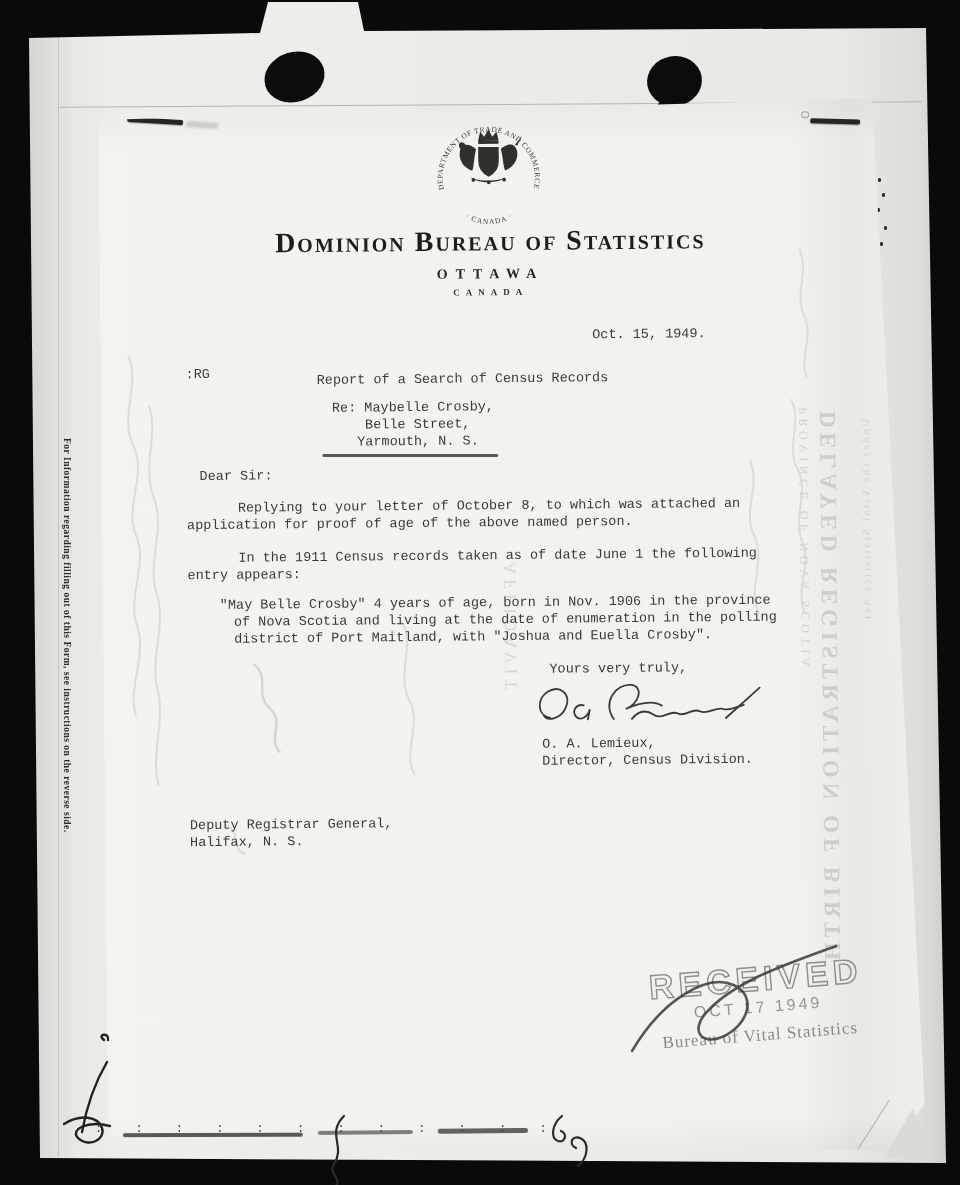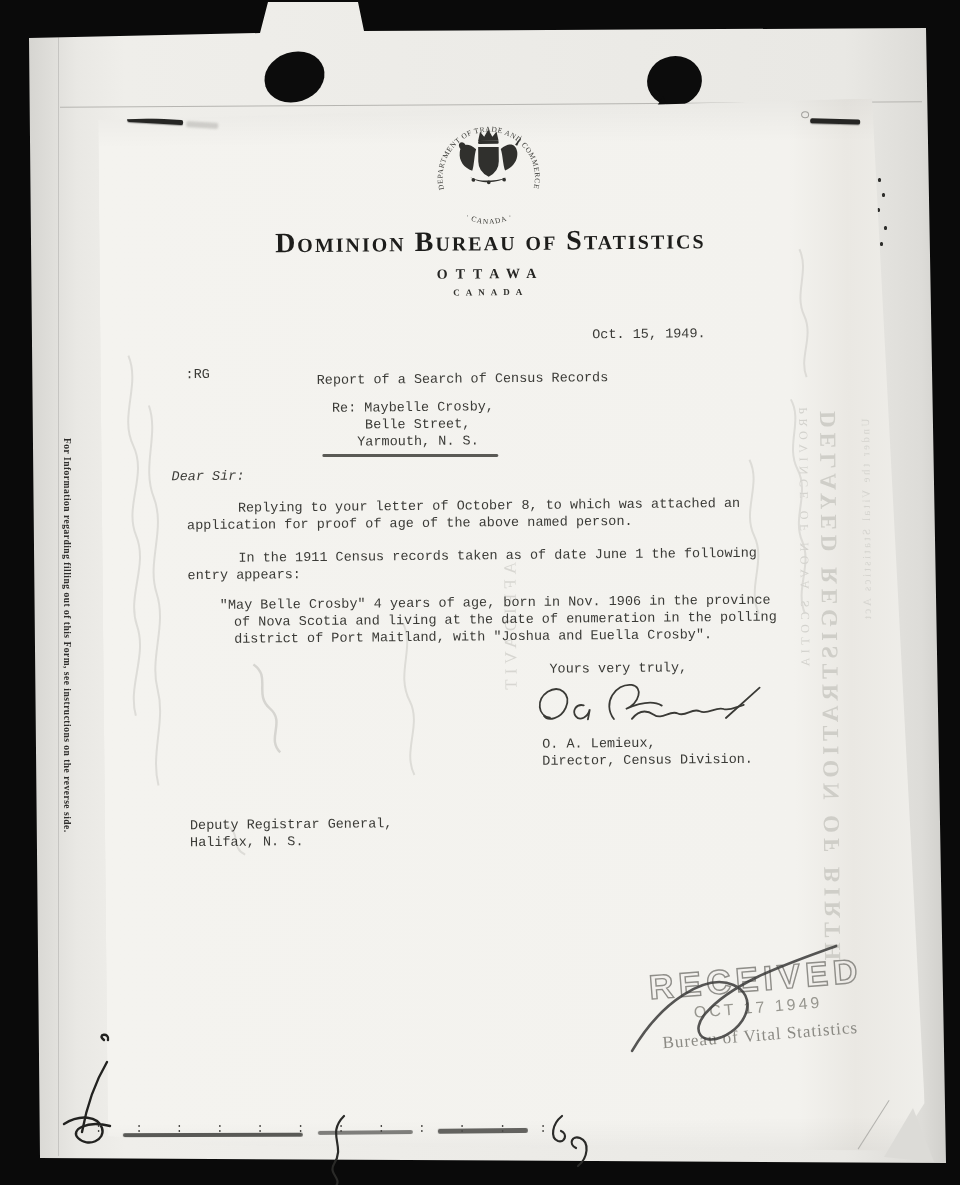--- a/index.html
+++ b/index.html
@@ -151,21 +151,21 @@
 
     <div class="tw" style="left:85px;top:225px;margin-top:36px;">:RG</div>
     <div class="tw" style="left:492px;top:225px;">Oct. 15, 1949.</div>
     <div class="tw" style="left:216px;top:268px;">Report of a Search of Census Records</div>
 
     <div class="tw" style="left:231px;top:296px;">Re: Maybelle Crosby,</div>
     <div class="tw" style="left:264px;top:313px;">Belle Street,</div>
     <div class="tw" style="left:256px;top:330px;">Yarmouth, N. S.</div>
     <div class="re-underline"></div>
 
-    <div class="tw" style="left:70px;top:363px;font-style:italic;">Dear Sir:</div>
+    <div class="tw" style="left:98px;top:363px;">Dear Sir:</div>
 
     <div class="tw" style="left:136px;top:395px;">Replying to your letter of October 8, to which was attached an</div>
     <div class="tw" style="left:85px;top:412px;">application for proof of age of the above named person.</div>
 
     <div class="tw" style="left:136px;top:445px;">In the 1911 Census records taken as of date June 1 the following</div>
     <div class="tw" style="left:85px;top:462px;">entry appears:</div>
 
     <div class="tw" style="left:117px;top:492px;">"May Belle Crosby" 4 years of age, born in Nov. 1906 in the province</div>
     <div class="tw" style="left:131px;top:509px;">of Nova Scotia and living at the date of enumeration in the polling</div>
     <div class="tw" style="left:131px;top:526px;">district of Port Maitland, with "Joshua and Euella Crosby".</div>

